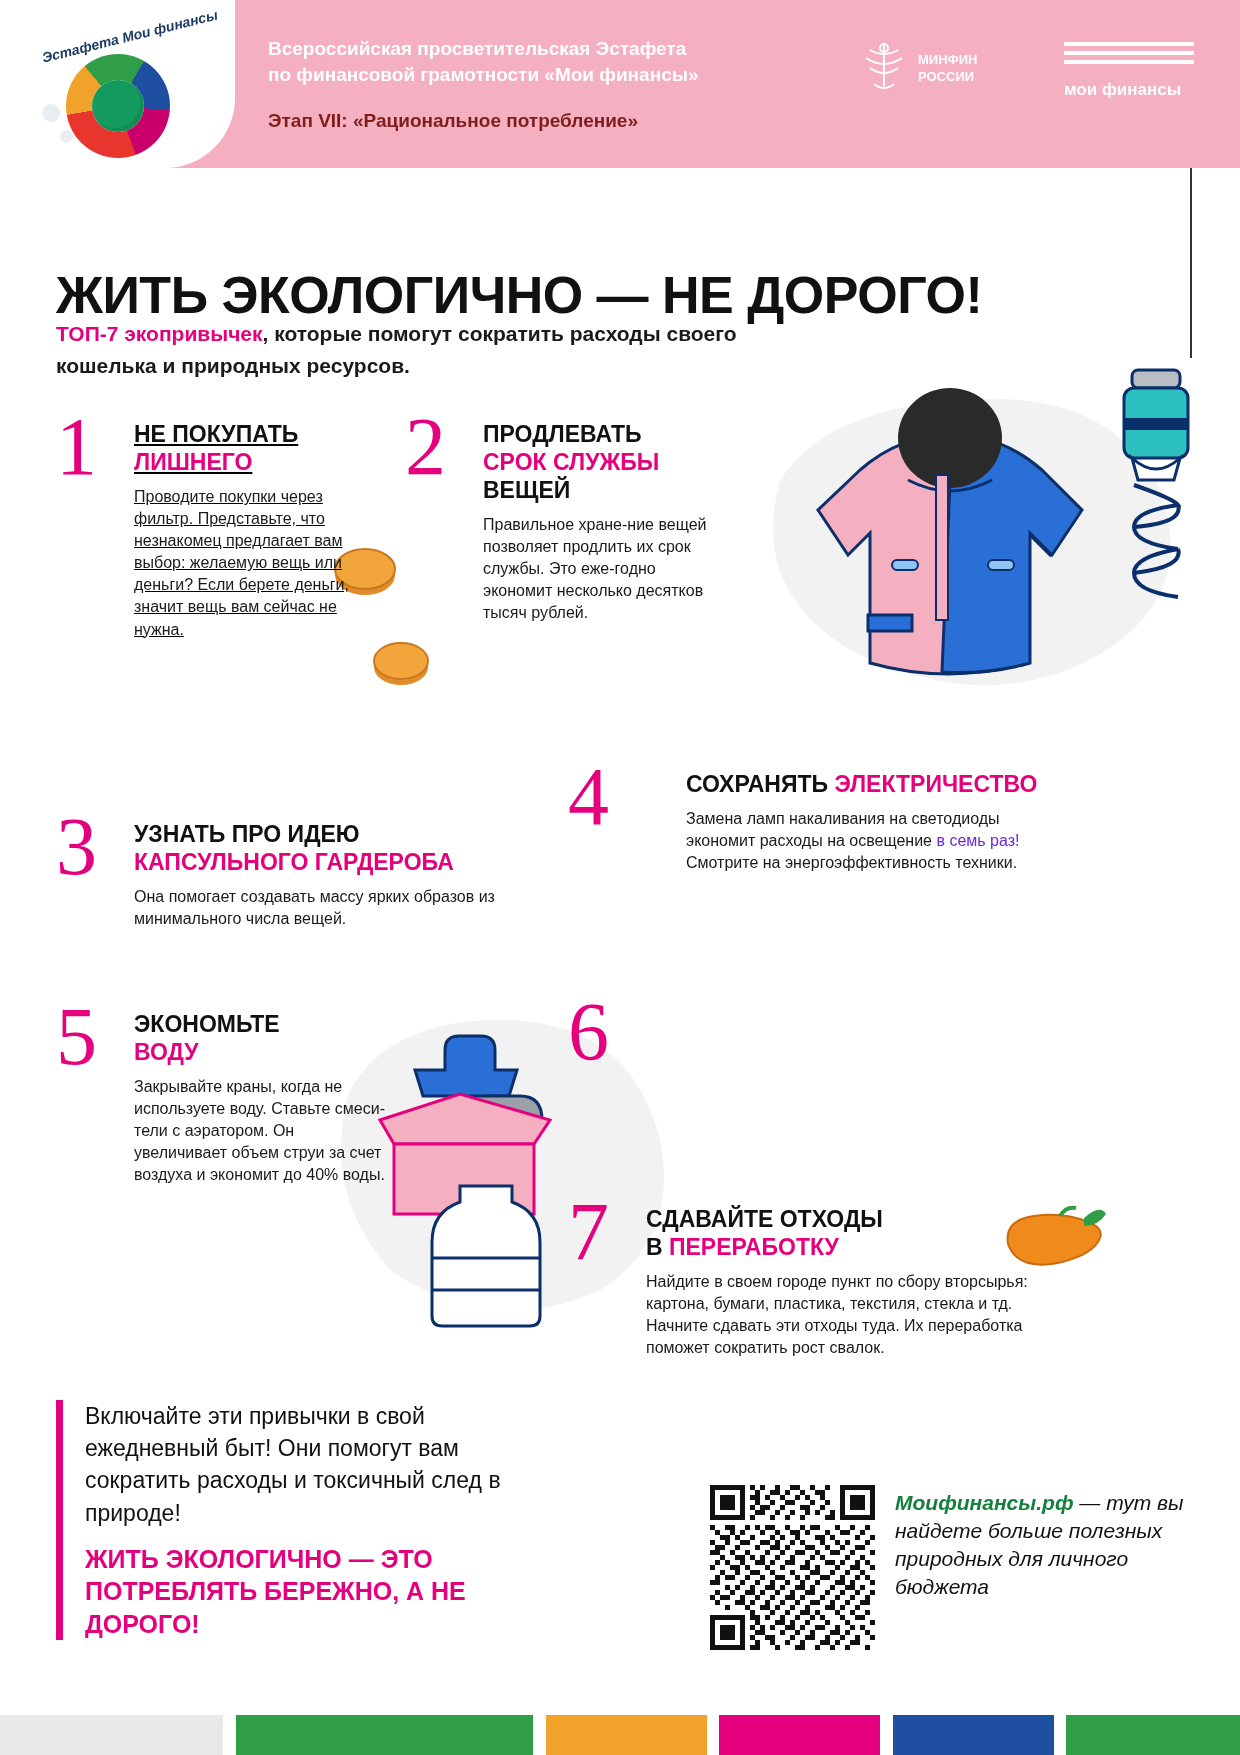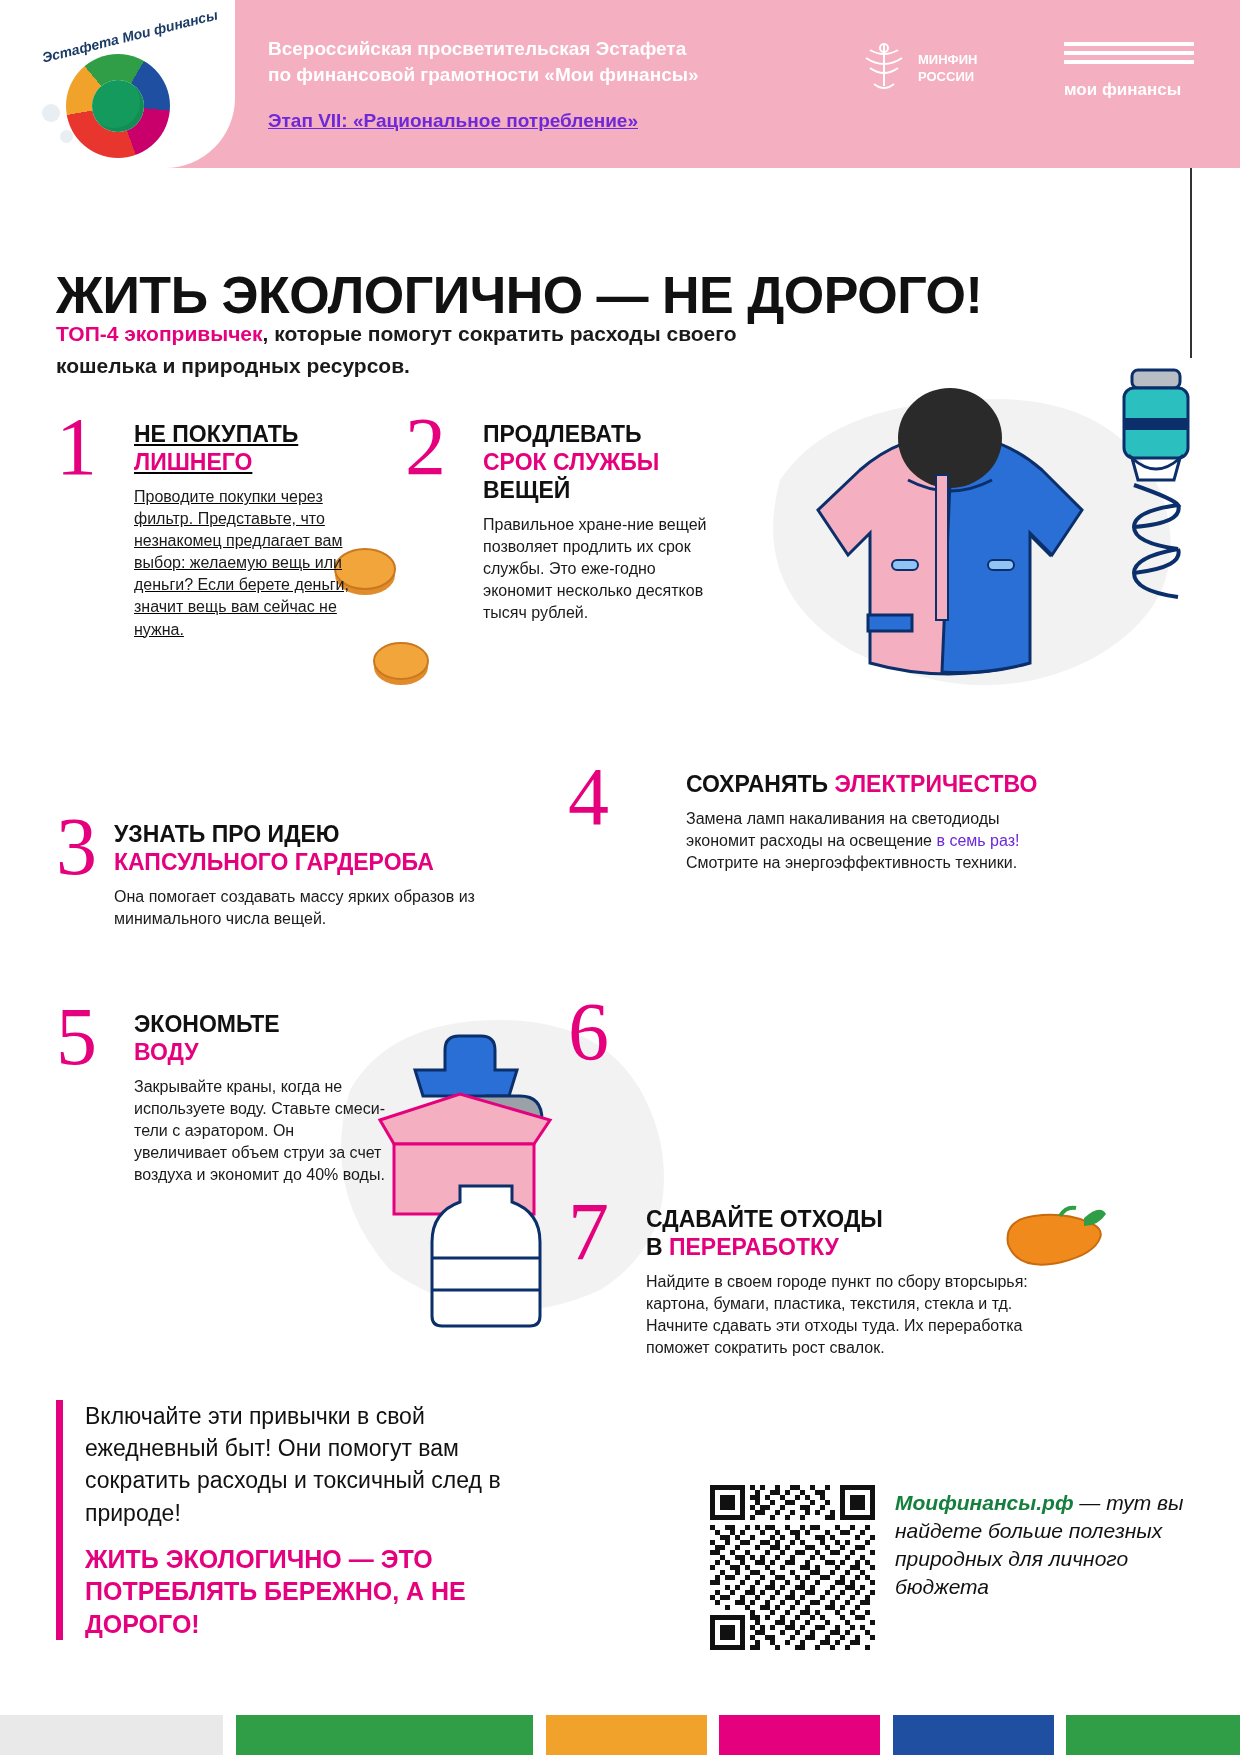--- a/index.html
+++ b/index.html
@@ -50,21 +50,21 @@
     font-size:14px; font-weight:bold; color:#1a3b66; font-style:italic;
     transform:rotate(-14deg);
     white-space:nowrap;
   }
   .header-title {
     position:absolute; left:268px; top:36px; width:470px;
     color:#ffffff; font-size:19px; font-weight:bold; line-height:1.35;
   }
   .header-stage {
     position:absolute; left:268px; top:110px; width:520px;
-    color:#6d28d9; font-size:19px; font-weight:bold;text-decoration:underline;
+    color:#7f1d1d; font-size:19px; font-weight:bold;
   }
   .minfin { position:absolute; left:860px; top:40px; width:200px; height:70px; }
   .minfin .crest { position:absolute; left:0; top:0; width:48px; height:54px; }
   .minfin .mtext {
     position:absolute; left:58px; top:12px; color:#ffffff; font-size:13px; font-weight:bold; line-height:1.3;
   }
   .mf-logo { position:absolute; left:1064px; top:42px; width:160px; height:60px;text-align:center; }
   .mf-bars { position:absolute; left:0; top:0; width:160px; }
   .mf-bar { height:4px; background:#ffffff; margin-bottom:5px; }
   .mf-bar.b1 { width:130px; } .mf-bar.b2 { width:130px; } .mf-bar.b3 { width:130px; }
@@ -95,21 +95,21 @@
   .tip .body {
     margin-top:10px; font-size:16px; color:#1a1a1a; line-height:1.38;
   }
   .tip .body .pink { color:#6d28d9; }
 
   #tip1 { left:56px; top:420px; width:330px; }
   #tip1 .txt { margin-left:78px;text-decoration:underline; }
   #tip2 { left:405px; top:420px; width:320px; }
   #tip2 .txt { margin-left:78px; }
   #tip3 { left:56px; top:820px; width:520px; }
-  #tip3 .txt { margin-left:58px; }
+  #tip3 .txt { margin-left:78px; }
   #tip4 { left:568px; top:770px; width:500px; }
   #tip4 .txt { margin-left:118px; }
   #tip5 { left:56px; top:1010px; width:330px; }
   #tip5 .txt { margin-left:78px; }
   #tip6 { left:568px; top:1005px; width:460px; }
   #tip6 .txt { margin-left:78px; }
   #tip7 { left:568px; top:1205px; width:470px; }
   #tip7 .txt { margin-left:78px; }
 
   
@@ -183,21 +183,21 @@
         <div class="mf-bar b3"></div>
     </div>
     <div class="mf-name">мои финансы</div>
   </div>
 </div>
 
 <div class="lamp-cord"></div>
 
 <h1 class="main-title">ЖИТЬ ЭКОЛОГИЧНО — НЕ ДОРОГО!</h1>
 <div class="subtitle">
-  <span class="accent">ТОП-4 экопривычек</span><span>, которые помогут сократить расходы своего кошелька и природных ресурсов.</span>
+  <span class="accent">ТОП-7 экопривычек</span><span>, которые помогут сократить расходы своего кошелька и природных ресурсов.</span>
 </div>
 
 <svg class="illu" id="illu-jacket" viewBox="0 0 480 360">
   <path d="M40 120 Q10 230 110 290 Q240 355 350 300 Q460 240 420 130 Q370 30 230 40 Q90 45 40 120Z" fill="#f2f2f2"></path>
 
   <path d="M120 110 q40 -35 90 -35 q50 0 90 35 l40 40 -30 45 -22 -22 v130 q-80 22 -158 0 v-130 l-22 22 -30 -45 z" fill="#f4afc0" stroke="#0b2f6b" stroke-width="3"></path>
   <path d="M212 75 q50 0 90 35 l40 40 -30 45 -22 -22 v130 q-42 12 -88 9 z" fill="#2a6fd6" stroke="#0b2f6b" stroke-width="3"></path>
   <ellipse cx="210" cy="78" rx="52" ry="50" fill="#2a2a2a"></ellipse>
   <path d="M168 120 q42 22 84 0" stroke="#0b2f6b" stroke-width="3" fill="none"></path>
   <rect x="196" y="115" width="12" height="145" fill="#f4afc0" stroke="#0b2f6b" stroke-width="2"></rect>

